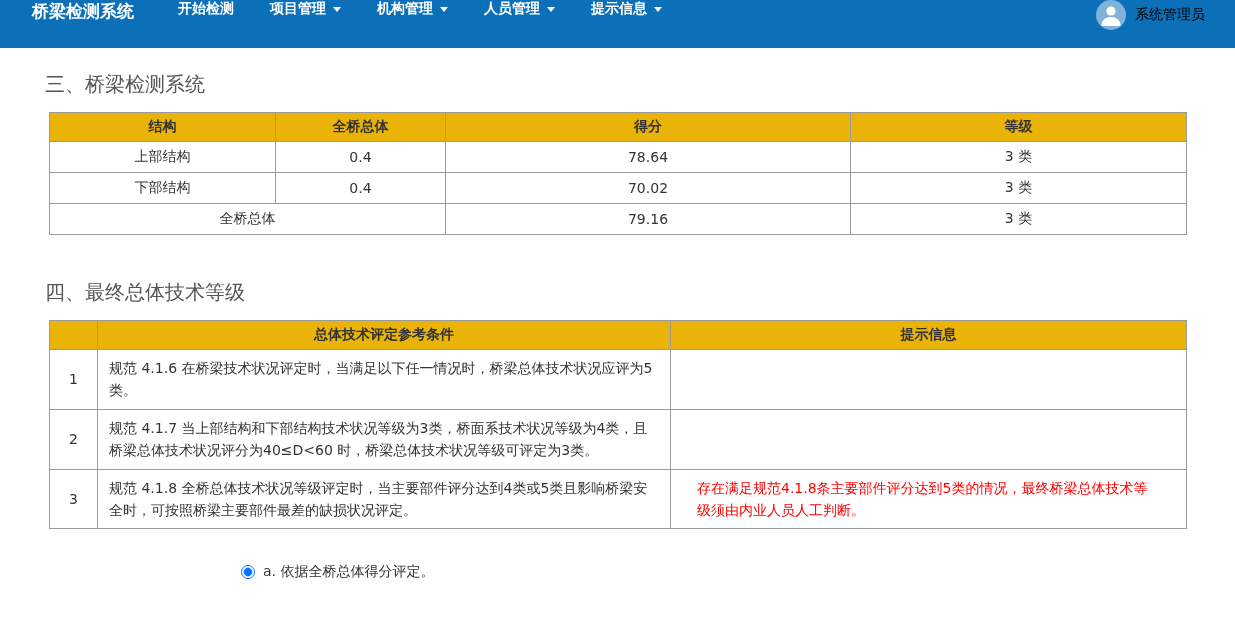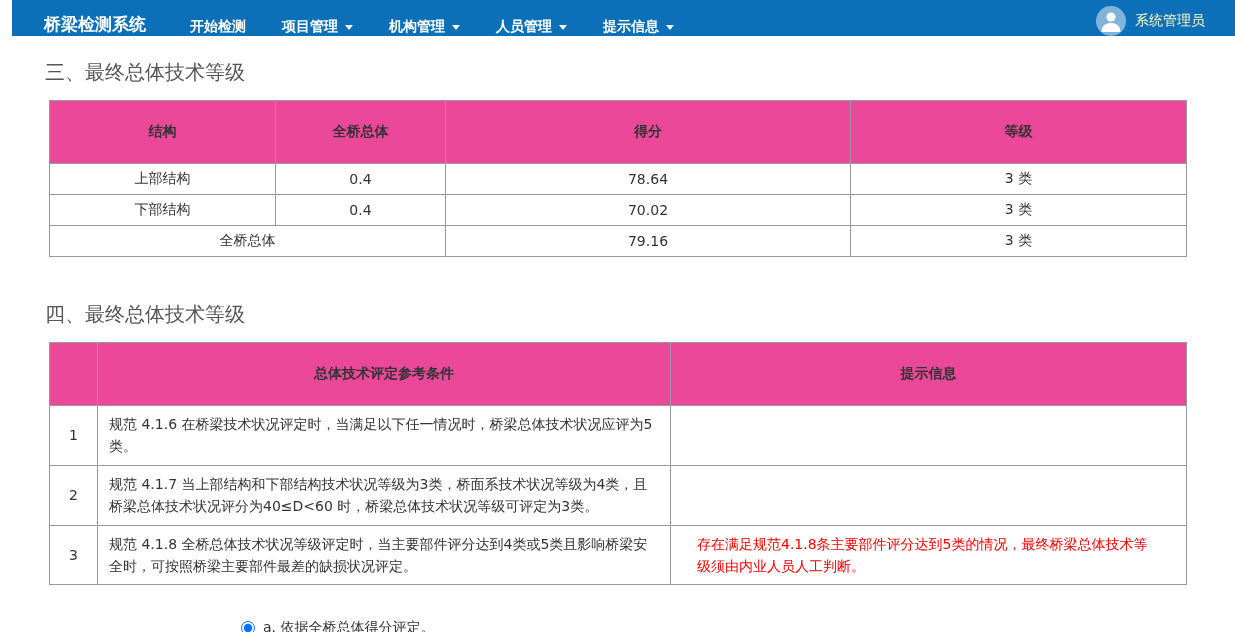--- a/index.html
+++ b/index.html
@@ -5,25 +5,24 @@
   * { box-sizing: border-box; margin: 0; padding: 0; }
   html, body {
     width: 1235px; height: 632px;
     background: #fff;
     font-family: "DejaVu Sans", "Liberation Sans", sans-serif;
     color: #333;
     overflow: hidden;
   }
   
   .navbar {
-    height: 36px;
-    display: flex;
-    align-items: flex-end;
+    height: 48px;
+    display: flex;
+    align-items: flex-start;
     padding: 0 30px 0 32px;
-    margin-left: 12px;
   }
   .brand {
     color: #fff;
     font-size: 17px;
     font-weight: bold;
     margin-right: 26px;
     cursor: pointer;
     white-space: nowrap;
   }
   .nav-items { display: flex; align-items: center; }
@@ -43,21 +42,21 @@
     border-left: 4px solid transparent;
     border-right: 4px solid transparent;
     border-top: 5px solid #fff;
     display: inline-block;
   }
   .navbar-right {
     margin-left: auto;
     display: flex;
     align-items: center;
     gap: 9px;
-    color: #fef9c3;
+    color: #000000;
     font-size: 14px;
     cursor: pointer;
   }
   .avatar {
     width: 30px; height: 30px;
     border-radius: 50%;
     display: flex; align-items: center; justify-content: center;
     overflow: hidden;
   }
   
@@ -70,24 +69,24 @@
   }
   .section-title.second { margin-top: 44px; }
   table {
     width: 100%;
     border-collapse: collapse;
     font-size: 14px;
     table-layout: fixed;
   }
   th, td { border: 1px solid #9a9a9a; text-align: center; }
   thead th {
-    background: #ec4899;
+    background: #eab308;
     font-weight: bold;
     color: #333;
-    padding: 22px 8px;
+    padding: 5px 8px;
     height: 28px;
   }
   tbody td { padding: 4px 8px; height: 31px; }
   
   .tbl-criteria tbody td { height: 52px; }
   .td-left { text-align: left; padding: 7px 11px; line-height: 1.6; }
   .hint-cell { text-align: left; padding: 7px 26px; line-height: 1.6; }
   
   .assess { margin: 34px 0 0 192px; }
   .assess-label { font-weight: bold; font-size: 14px; color: #333; }
@@ -134,21 +133,21 @@
         <circle cx="15" cy="11" r="4.6" fill="#ffffff"></circle>
         <path d="M 5.5 26 C 5.5 19.5 10 17 15 17 C 20 17 24.5 19.5 24.5 26 Z" fill="#ffffff"></path>
       </svg>
     </span>
     <span>系统管理员</span>
   </div>
 </div>
 
 <div class="container">
 
-  <div class="section-title">三、最终总体技术等级</div>
+  <div class="section-title">三、桥梁检测系统</div>
 
   <table class="tbl-structure">
     <colgroup>
         <col style="width:226px">
         <col style="width:170px">
         <col style="width:405px">
         <col style="width:336px">
       </colgroup>
     <thead>
       <tr>

